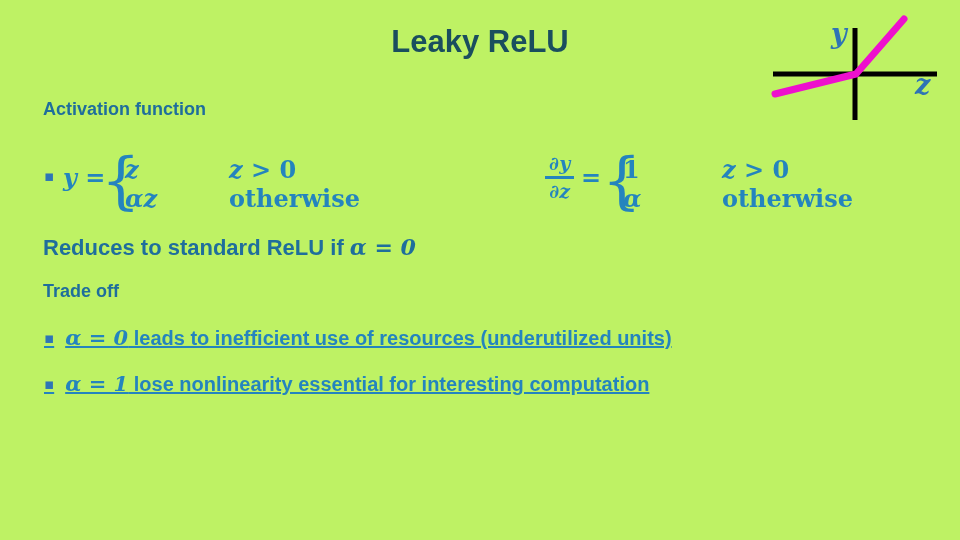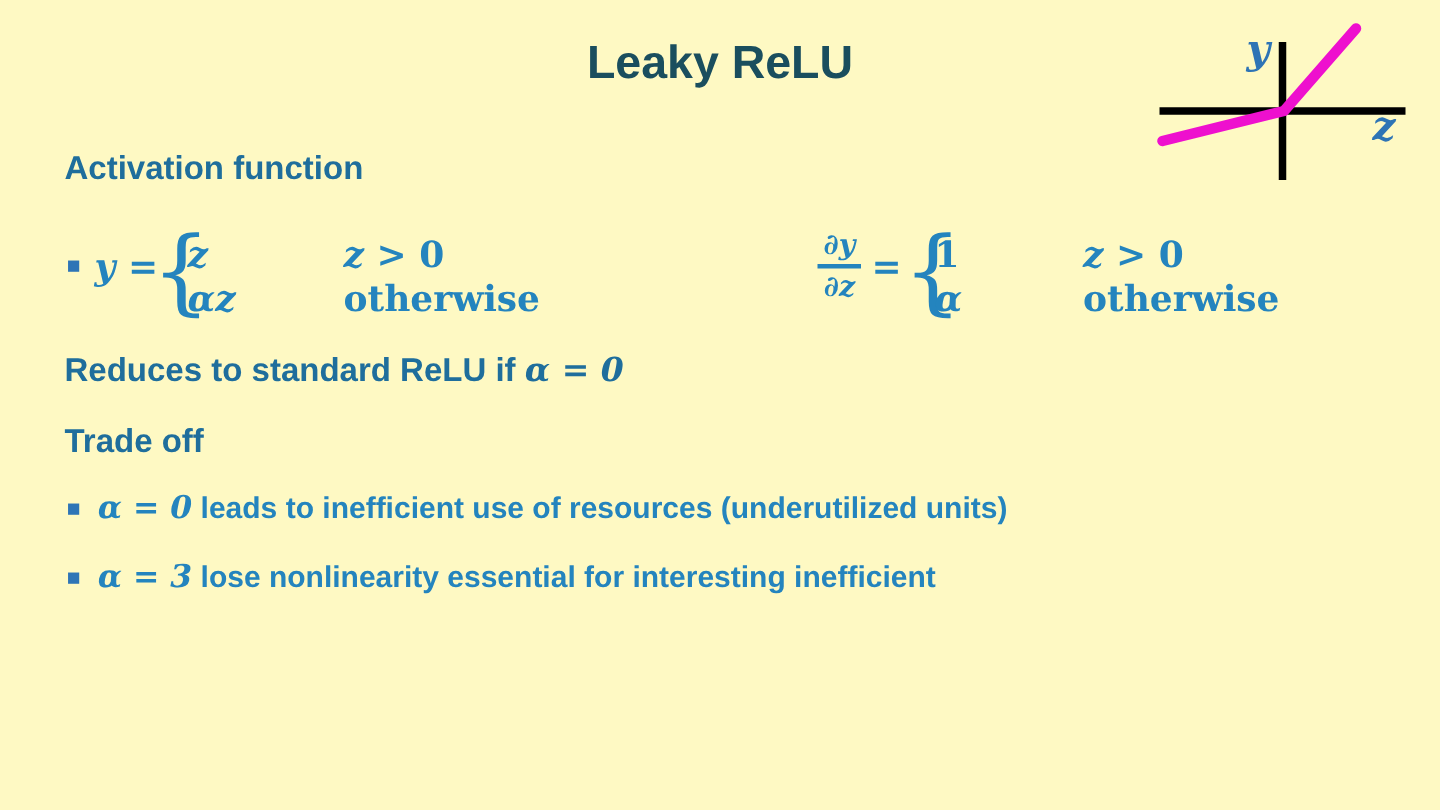--- a/index.html
+++ b/index.html
@@ -1,21 +1,21 @@
 <!DOCTYPE html>
 <html><head>
 <meta charset="utf-8">
 <style>
   * { box-sizing: border-box; }
   html, body { margin: 0; padding: 0; background: #ffffff; }
   .slide {
     position: relative;
     width: 960px;
     height: 540px;
-    background: #fef9c3;
+    background: #bef264;
     overflow: hidden;
   }
 
   
   .title {
     position: absolute;
     top: 24px; left: 0; right: 0;
     margin: 0;
     text-align: center;
     font-family: "Liberation Sans", sans-serif;
@@ -23,21 +23,21 @@
     font-size: 31px;
     color: #1A4E5E;
   }
 
   
   .heading {
     position: absolute;
     margin: 0;
     font-family: "Liberation Sans", sans-serif;
     font-weight: bold;
-    font-size: 22px;
+    font-size: 18px;
     color: #1F6E9C;
     white-space: nowrap;
   }
   .heading-activation { left: 43px; top: 99px; }
   .heading-derivative { left: 543px; top: 99px; }
   .heading-tradeoff  { left: 43px; top: 281px; text-align: center; }
 
   
   .f {
     position: absolute;
@@ -88,20 +88,21 @@
 
   
   .bullet-line {
     position: absolute;
     left: 44px;
     font-family: "Liberation Sans", sans-serif;
     font-weight: bold;
     font-size: 20px;
     color: #2484BE;
     white-space: nowrap;
+    text-decoration: underline;
   }
   .bullet-a0 { top: 325px; }
   .bullet-a1 { top: 371px; }
   .bullet-line .marker { margin-right: 11px; vertical-align: 2px; }
   .bullet-line .mathseg { font-size: 21px; }
 
   
   .graph { position: absolute; left: 768px; top: 6px; width: 172px; height: 118px; }
   .graph svg { position: absolute; left: 0; top: 0; }
   .axis-label {
@@ -161,15 +162,15 @@
     <span class="row" style="display:block"><i>z</i><span> &gt; 0</span></span>
     <span class="row" style="display:block"><span>otherwise</span></span>
   </span>
 
   <div class="reduce-line"><span>Reduces to standard ReLU if </span><span class="mathseg">α = 0</span></div>
 
   <h2 class="heading heading-tradeoff">Trade off</h2>
 
   <div class="bullet-line bullet-a0"><span class="marker">▪</span><span class="mathseg">α = 0</span><span> leads to inefficient use of resources (underutilized units)</span></div>
 
-  <div class="bullet-line bullet-a1"><span class="marker">▪</span><span class="mathseg">α = 3</span><span> lose nonlinearity essential for interesting inefficient</span></div>
+  <div class="bullet-line bullet-a1"><span class="marker">▪</span><span class="mathseg">α = 1</span><span> lose nonlinearity essential for interesting computation</span></div>
 
 </div>
 
 </body></html>

